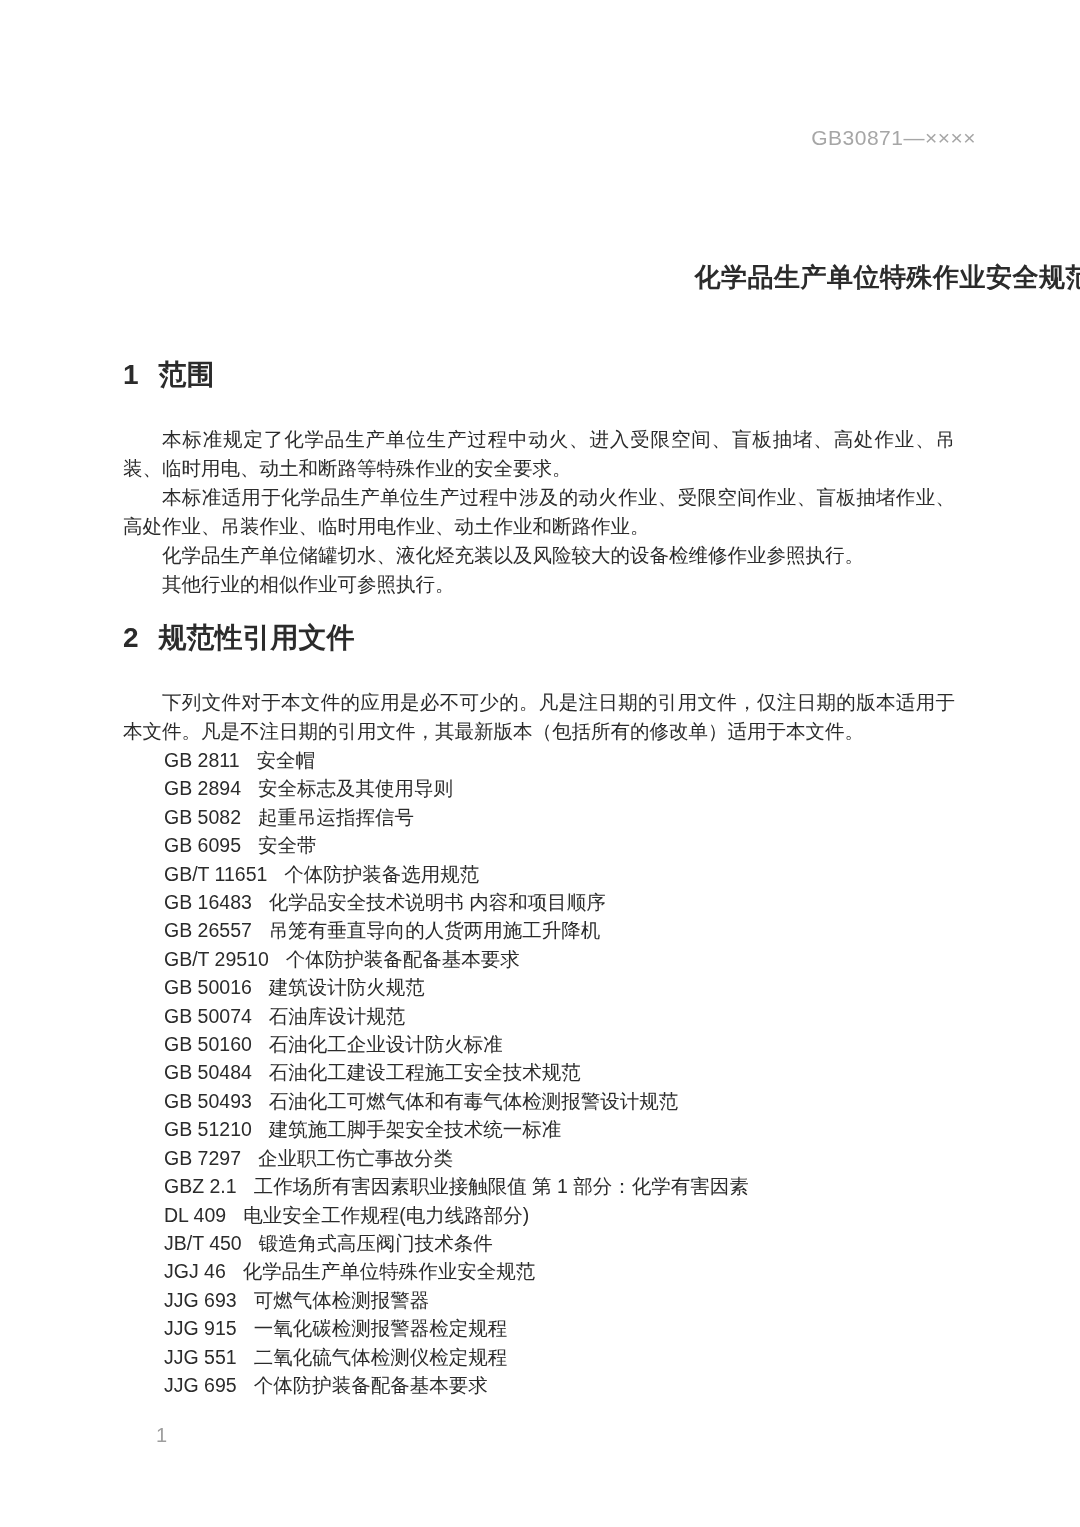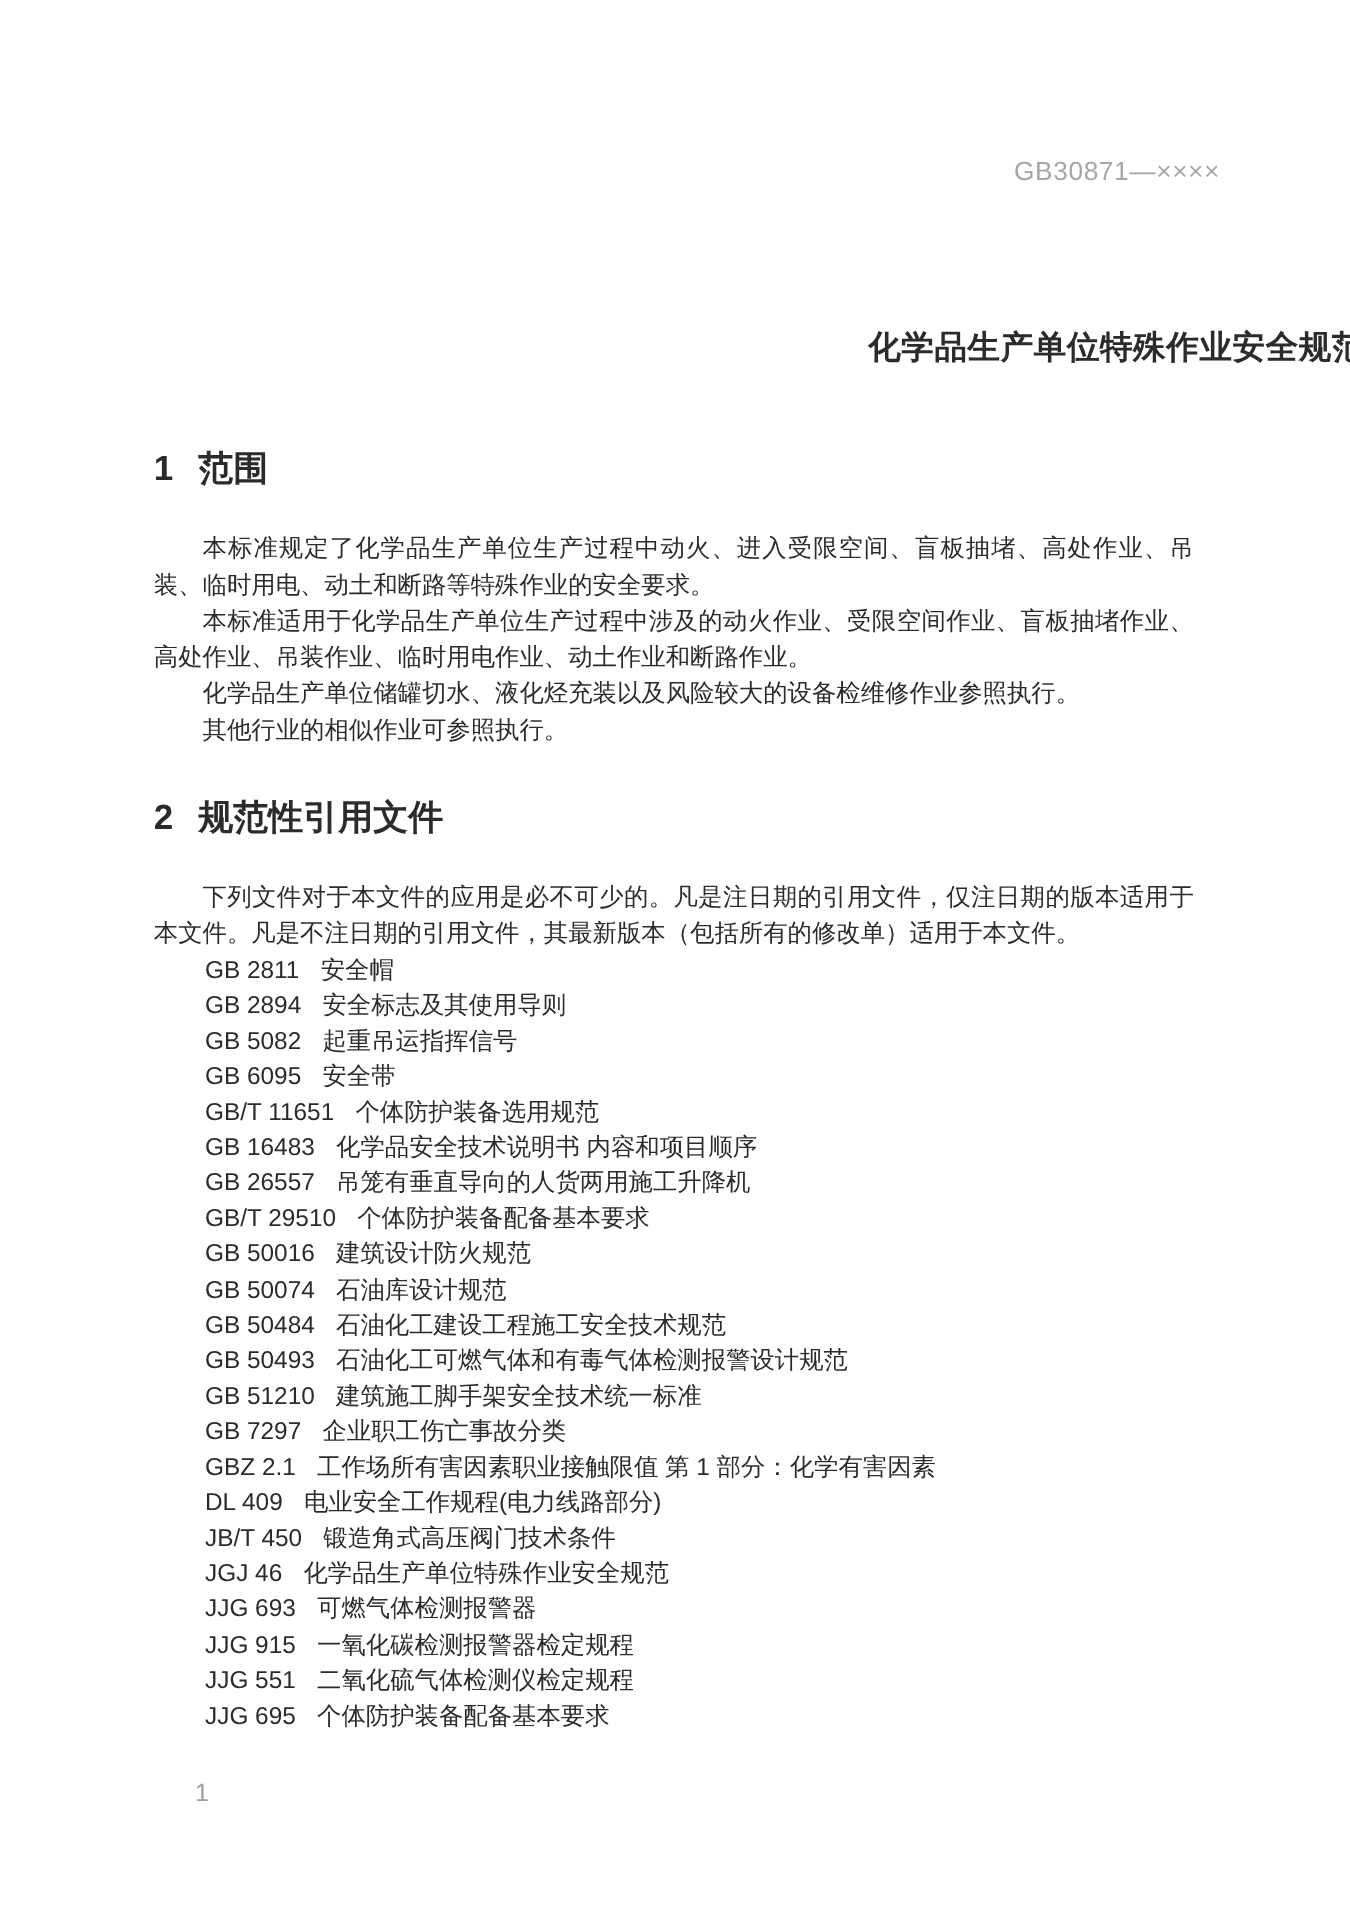--- a/index.html
+++ b/index.html
@@ -52,21 +52,21 @@
     font-size: 28px;
     font-weight: bold;
     line-height: 29px;
     color: #2b2b2b;
   }
   .sec-heading .sec-num {
     display: inline-block;
     margin-right: 20px;
   }
   .sec-heading.sec2 {
-    margin-top: 40px;
+    margin-top: 24px;
   }
   .body-para {
     margin: 0;
     text-indent: 2em;
     text-align: justify;
   }
   .body-para.first-after-heading {
     margin-top: 36px;
   }
   .ref-list {
@@ -153,20 +153,23 @@
         </li>
 
         <li class="ref-item">
           <span class="ref-code">GB 50016</span><span class="ref-title">建筑设计防火规范</span>
         </li>
 
         <li class="ref-item">
           <span class="ref-code">GB 50074</span><span class="ref-title">石油库设计规范</span>
         </li>
 
+        <li class="ref-item">
+          <span class="ref-code">GB 50160</span><span class="ref-title">石油化工企业设计防火标准</span>
+        </li>
 
         <li class="ref-item">
           <span class="ref-code">GB 50484</span><span class="ref-title">石油化工建设工程施工安全技术规范</span>
         </li>
 
         <li class="ref-item">
           <span class="ref-code">GB 50493</span><span class="ref-title">石油化工可燃气体和有毒气体检测报警设计规范</span>
         </li>
 
         <li class="ref-item">

